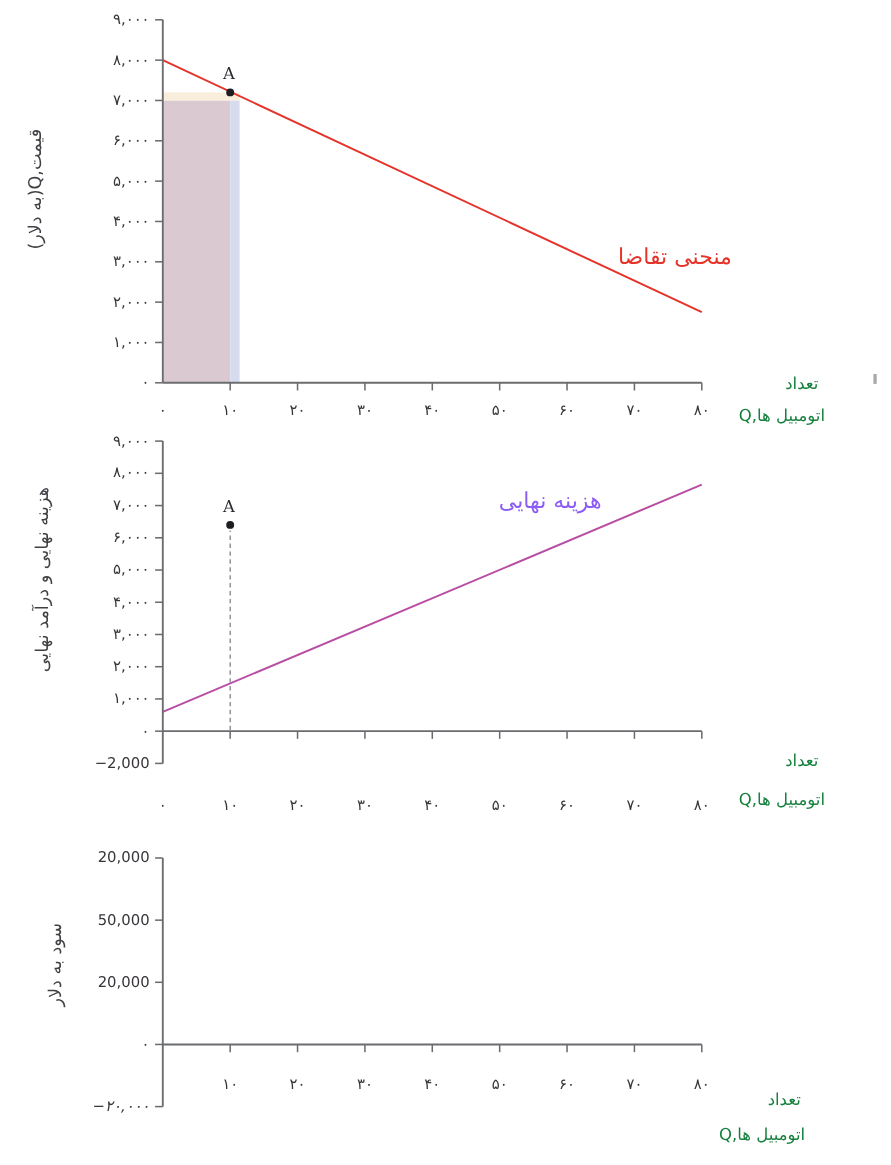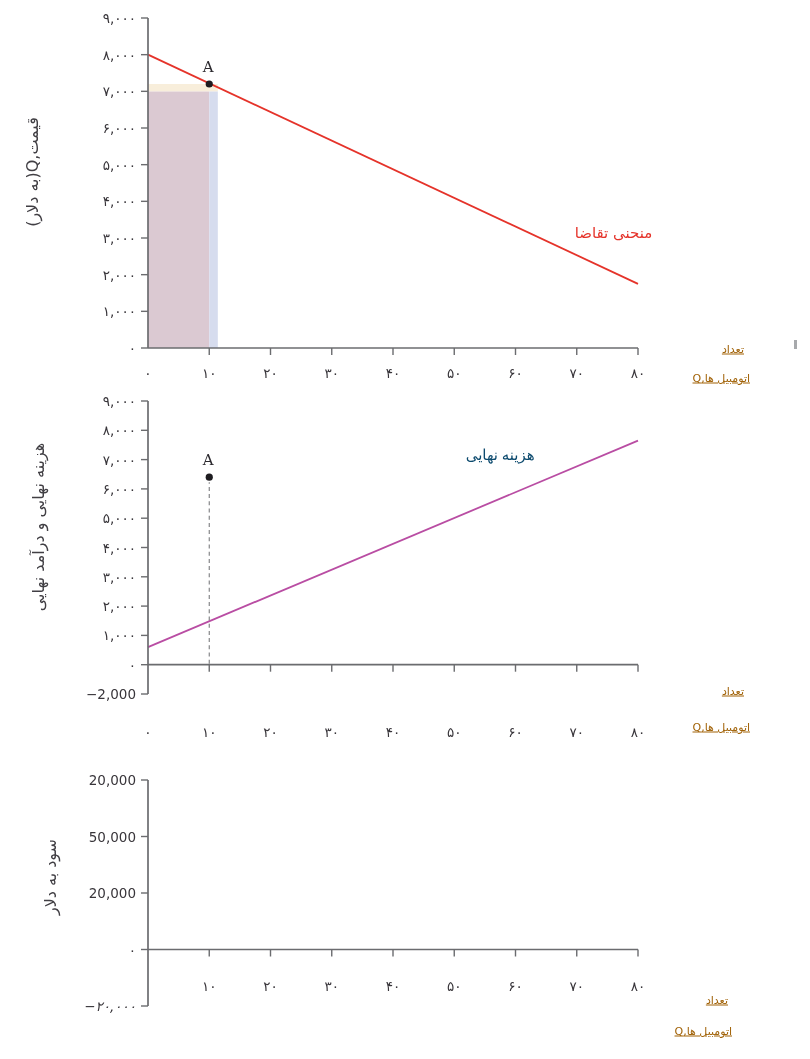--- a/index.html
+++ b/index.html
@@ -5,30 +5,30 @@
   html,body{margin:0;padding:0;background:#ffffff;}
   #canvas{position:relative;width:810px;height:1059px;background:#ffffff;
           font-family:"DejaVu Sans",sans-serif;overflow:hidden;}
   #figure-svg{position:absolute;left:0;top:0;}
   #labels{position:absolute;left:0;top:0;width:810px;height:1059px;}
   .ylabel{position:absolute;direction:rtl;white-space:nowrap;font-size:16px;color:#413f44;
           transform:translate(-50%,-50%) rotate(-90deg);}
   #yl0{left:32px;top:172px;}
   #yl1{left:38px;top:527px;}
   #yl2{left:50px;top:877px;}
-  .axis-name{position:absolute;direction:rtl;white-space:nowrap;font-size:11px;color:#a16207;
-             transform:translateY(-50%);text-decoration:underline;}
+  .axis-name{position:absolute;direction:rtl;white-space:nowrap;font-size:15px;color:#15803d;
+             transform:translateY(-50%);}
   #xl0a{right:66px;top:349px;} #xl0b{right:60px;top:378px;}
   #xl1a{right:66px;top:691px;} #xl1b{right:60px;top:727px;}
   #xl2a{right:82px;top:1000px;} #xl2b{right:78px;top:1031px;}
   .ytick-label{position:absolute;direction:ltr;white-space:nowrap;font-size:13.5px;color:#38353a;
                transform:translateY(-50%);text-align:center;}
   .xtick-label{position:absolute;direction:ltr;white-space:nowrap;font-size:13.5px;color:#38353a;
                transform:translate(-50%,-50%);}
-  .curve-label{position:absolute;direction:rtl;white-space:nowrap;font-size:15px;
+  .curve-label{position:absolute;direction:rtl;white-space:nowrap;font-size:20px;
                transform:translate(-50%,-50%);}
   .point-label{position:absolute;font-family:"DejaVu Serif",serif;font-size:15px;color:#2b292e;
                transform:translate(-50%,-50%);}
   #stray-mark{position:absolute;left:794px;top:340px;width:3px;height:9px;background:#a7a9ac;}
 </style>
 </head>
 <body>
 
 <div id="canvas">
   <svg id="figure-svg" width="810" height="1059">
@@ -124,21 +124,21 @@
       <div class="xtick-label" style="left: 148px; top: 373px;">۰</div>
       <div class="xtick-label" style="left: 209.25px; top: 373px;">۱۰</div>
       <div class="xtick-label" style="left: 270.5px; top: 373px;">۲۰</div>
       <div class="xtick-label" style="left: 331.75px; top: 373px;">۳۰</div>
       <div class="xtick-label" style="left: 393px; top: 373px;">۴۰</div>
       <div class="xtick-label" style="left: 454.25px; top: 373px;">۵۰</div>
       <div class="xtick-label" style="left: 515.5px; top: 373px;">۶۰</div>
       <div class="xtick-label" style="left: 576.75px; top: 373px;">۷۰</div>
       <div class="xtick-label" style="left: 638px; top: 373px;">۸۰</div>
       <div class="point-label" style="left: 208.25px; top: 67px;">A</div>
-      <div class="curve-label" style="left: 500.188px; top: 455.205px; color: #0c4a6e; font-family: Liberation Serif, serif;">هزینه نهایی</div>
+      <div class="curve-label" style="left: 500.188px; top: 455.205px; color: #8b5cf6;">هزینه نهایی</div>
       <div class="ytick-label" style="right: 674px; top: 401px;">۹,۰۰۰</div>
       <div class="ytick-label" style="right: 674px; top: 430.3px;">۸,۰۰۰</div>
       <div class="ytick-label" style="right: 674px; top: 459.6px;">۷,۰۰۰</div>
       <div class="ytick-label" style="right: 674px; top: 488.9px;">۶,۰۰۰</div>
       <div class="ytick-label" style="right: 674px; top: 518.2px;">۵,۰۰۰</div>
       <div class="ytick-label" style="right: 674px; top: 547.5px;">۴,۰۰۰</div>
       <div class="ytick-label" style="right: 674px; top: 576.8px;">۳,۰۰۰</div>
       <div class="ytick-label" style="right: 674px; top: 606.1px;">۲,۰۰۰</div>
       <div class="ytick-label" style="right: 674px; top: 635.4px;">۱,۰۰۰</div>
       <div class="ytick-label" style="right: 674px; top: 664.7px;">۰</div>

